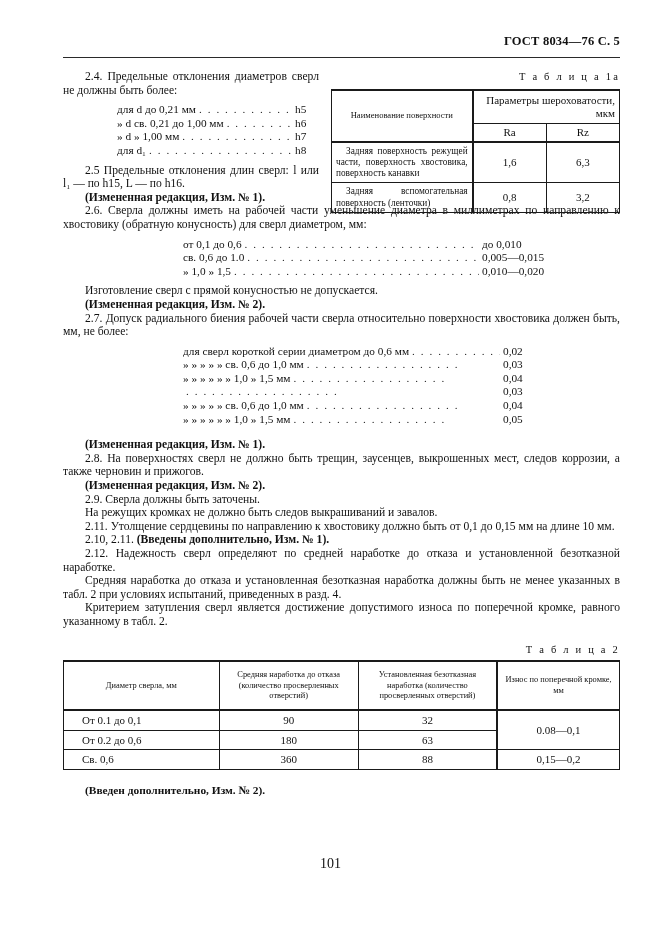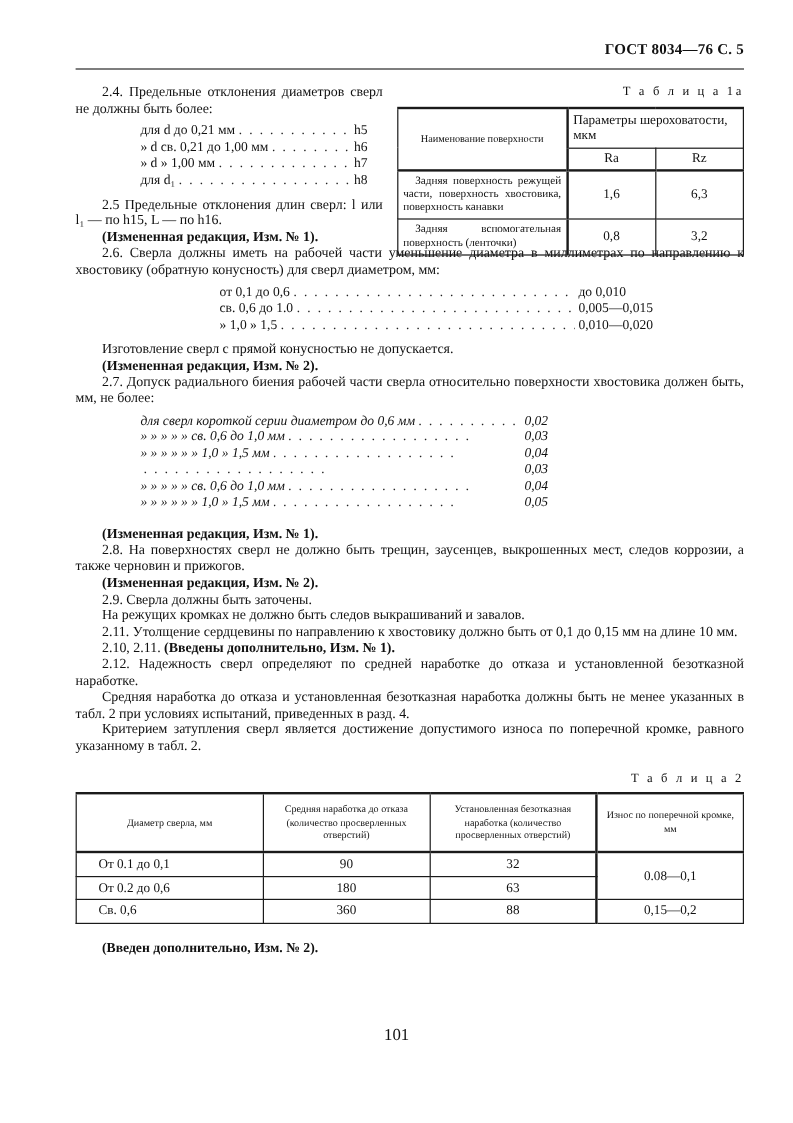--- a/index.html
+++ b/index.html
@@ -92,21 +92,21 @@
     padding: 3px 4px;
     vertical-align: middle;
     font-weight: normal;
   }
   .t1a-name {
     width: 49%;
     text-align: justify;
     text-indent: 10px;
   }
   .t1a-hdr-name { text-align: center; text-indent: 0; font-size: 8.6px; }
-  .t1a-param { text-align: left; font-size: 11px; line-height: 13px; }
+  .t1a-param { text-align: right; font-size: 11px; line-height: 13px; }
   .t1a-sub { text-align: center; font-size: 11px; }
   .t1a-val { text-align: center; font-size: 11px; width: 25.5%; }
   .thickline { border-top-width: 2px !important; }
   .thickleft { border-left-width: 2px !important; }
 
   
   .dlist {
     margin: 6px 0 6px 0;
     font-size: 11.3px;
     line-height: 13.6px;
@@ -125,21 +125,21 @@
     font-size: 11px;
     margin: 0 3px;
     color: #222;
   }
   .dval { flex: 0 0 auto; text-align: left; }
 
   .list-24 { margin-left: 54px; width: 200px; }
   .list-24 .dval { width: 22px; }
   .list-26 { margin-left: 120px; width: 375px; }
   .list-26 .dval { width: 76px; }
-  .list-27 { margin-left: 54px; width: 352px; font-style: italic; }
+  .list-27 { margin-left: 120px; width: 352px; }
   .list-27 .dval { width: 32px; }
 
   
   .tbl2-wrap { margin-top: 14px; }
   .tbl2-caption {
     text-align: right;
     font-size: 10.5px;
     letter-spacing: 2.2px;
     margin-bottom: 4px;
   }

